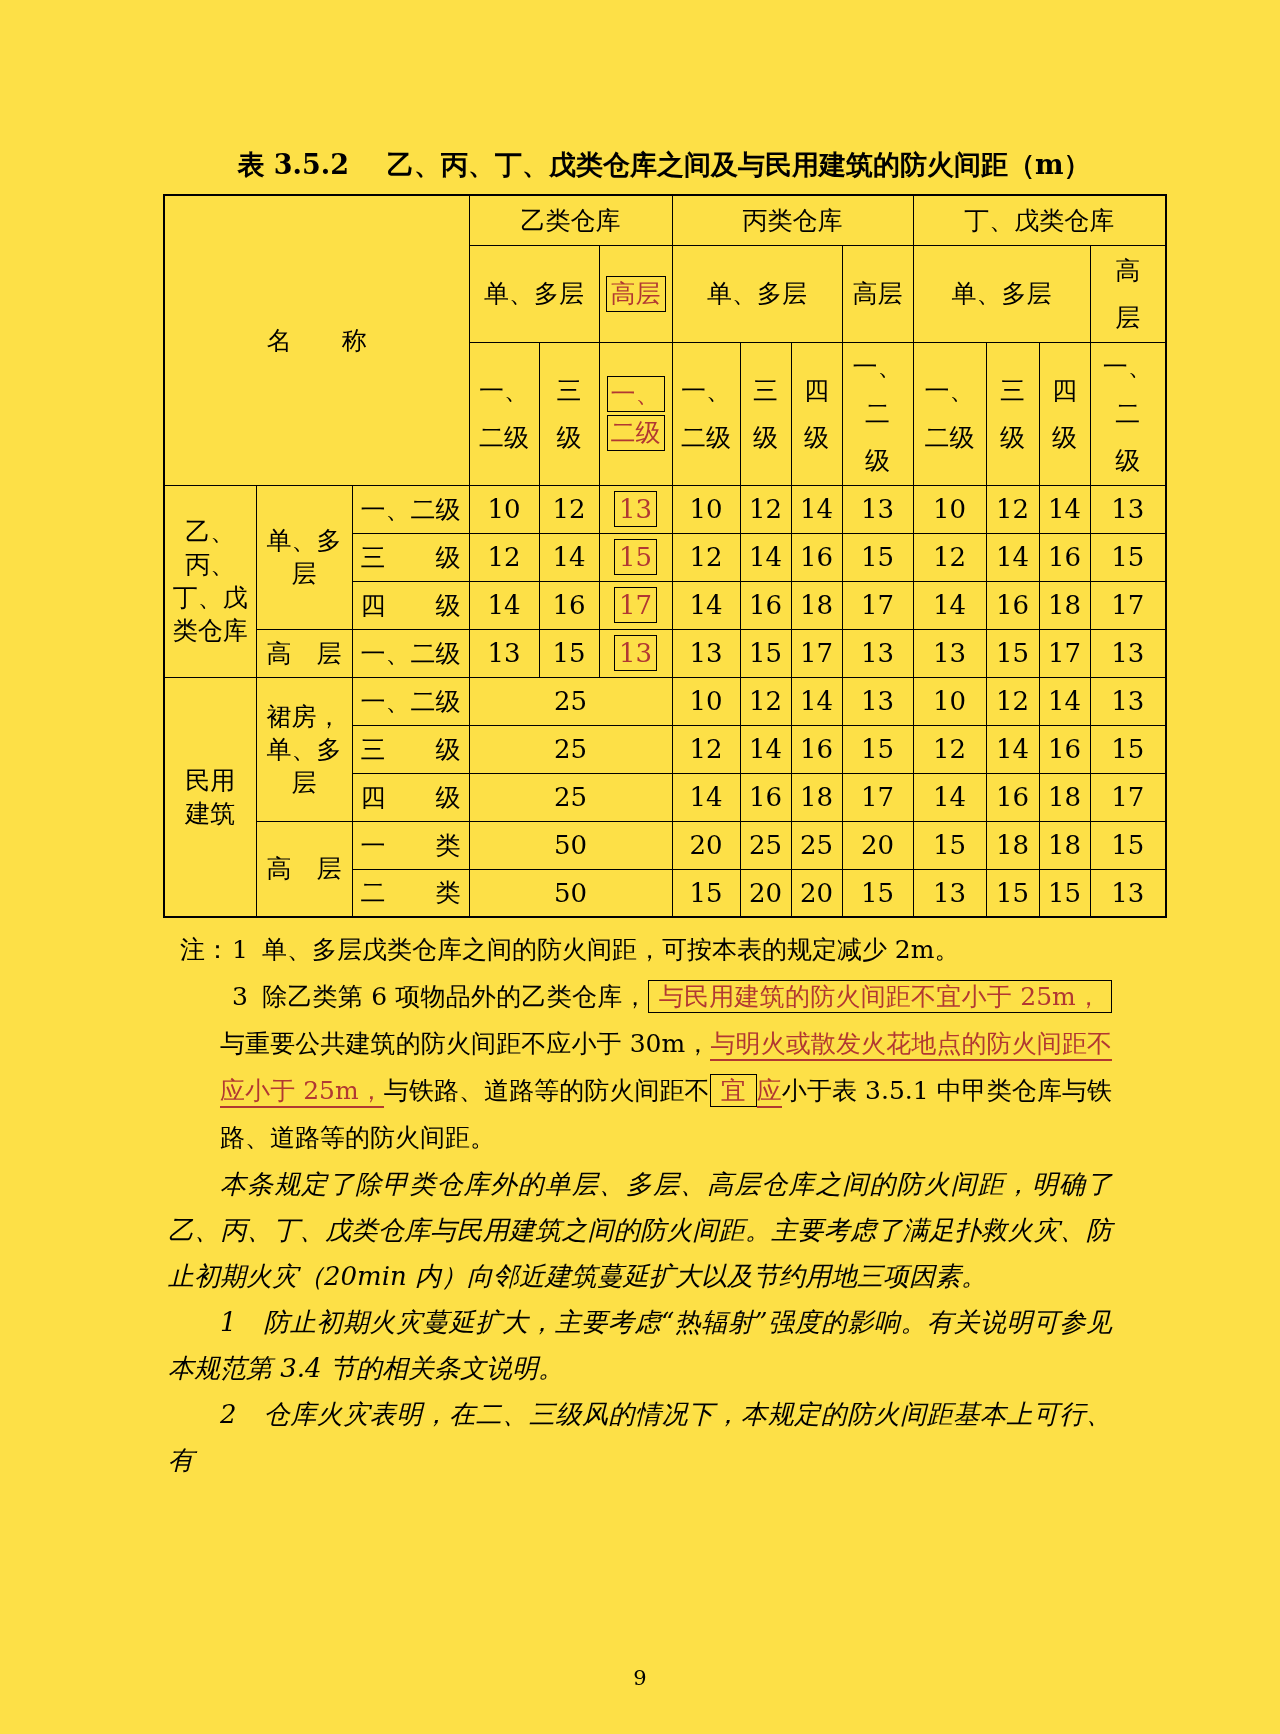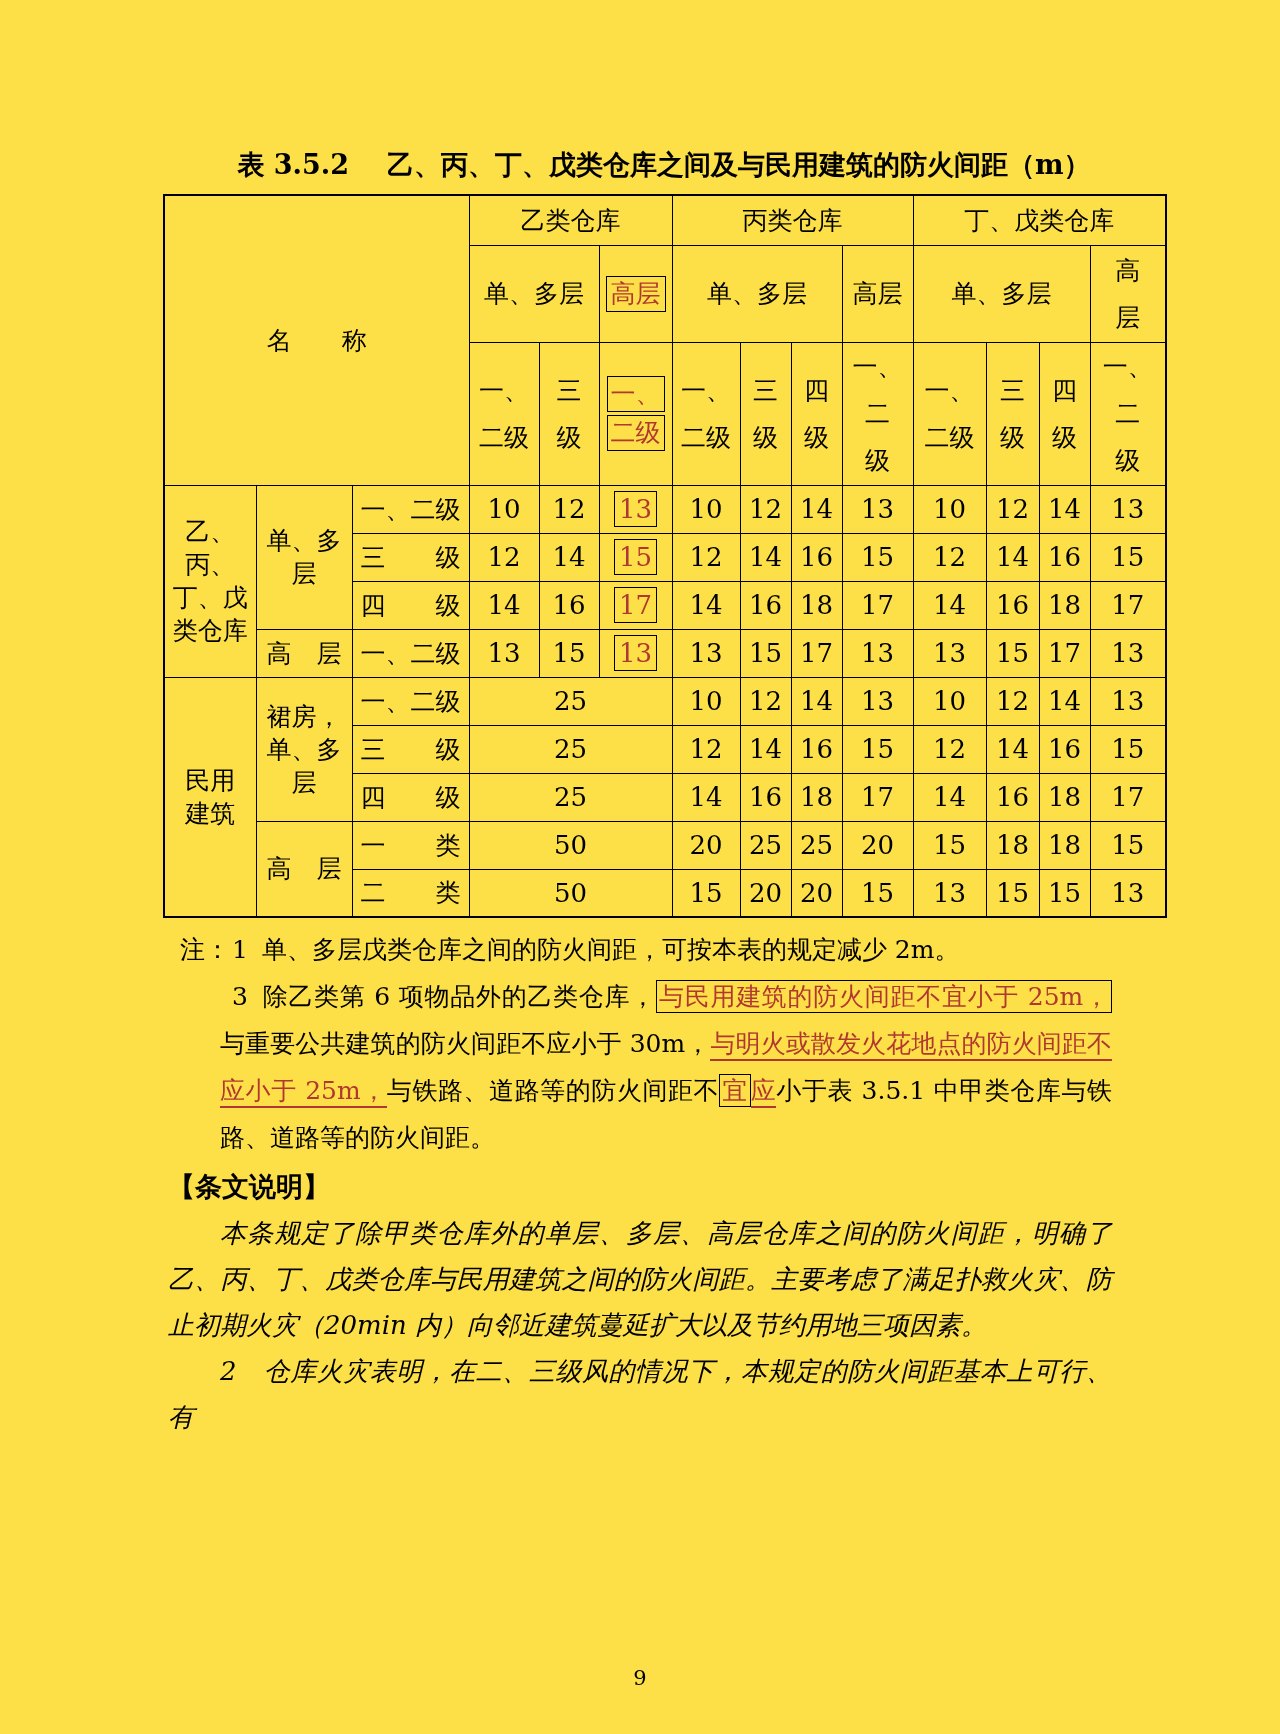--- a/index.html
+++ b/index.html
@@ -25,21 +25,21 @@
   .red{color:#b13832;}
   .rbox{display:inline-block;border:1px solid #000;padding:0 4px;line-height:34px;}
   .redstack .rbox{display:block;width:-moz-fit-content;width:fit-content;margin:3px auto;
                   padding:0 3px;line-height:34px;}
   
   .notes{position:relative;margin:8px 0 0 168px;width:944px;font-size:25px;
          line-height:47px;text-align:justify;}
   .notes-label{position:absolute;left:12px;top:0;}
   .note-item{padding-left:52px;text-indent:12px;}
   .note-num{display:inline-block;margin-right:14px;text-indent:0;}
-  .nbox{border:1px solid #000;padding:1px 2px;}
+  .nbox{border:1px solid #000;padding:1px 10px;}
   .nuline{border-bottom:2px solid #b13832;padding-bottom:1px;}
   
   .expl-heading{margin:2px 0 0 168px;font-size:27px;font-weight:bold;line-height:47px;}
   .para{margin:0 0 0 168px;width:944px;font-size:26px;line-height:46px;
         text-align:justify;text-indent:2em;font-style:italic;}
   .page-num{position:absolute;left:0;right:0;bottom:44px;text-align:center;font-size:21px;}
 </style>
 </head>
 <body>
 
@@ -245,18 +245,18 @@
   <div class="notes">
     <span class="notes-label">注：</span>
     <div class="note-item">
       <span class="note-num">1</span><span>单、多层戊类仓库之间的防火间距，可按本表的规定减少 2m。</span>
     </div>
     <div class="note-item">
       <span class="note-num">3</span><span>除乙类第 6 项物品外的乙类仓库，</span><span class="red nbox">与民用建筑的防火间距不宜小于 25m，</span><span>与重要公共建筑的防火间距不应小于 30m，</span><span class="red nuline">与明火或散发火花地点的防火间距不应小于 25m，</span><span>与铁路、道路等的防火间距不</span><span class="red nbox">宜</span><span class="red nuline">应</span><span>小于表 3.5.1 中甲类仓库与铁路、道路等的防火间距。</span>
     </div>
   </div>
 
-  <div class="expl-heading">【条文说明】</div>
   <p class="para">本条规定了除甲类仓库外的单层、多层、高层仓库之间的防火间距，明确了乙、丙、丁、戊类仓库与民用建筑之间的防火间距。主要考虑了满足扑救火灾、防止初期火灾（20min 内）向邻近建筑蔓延扩大以及节约用地三项因素。</p>
+  <p class="para">1　防止初期火灾蔓延扩大，主要考虑“热辐射”强度的影响。有关说明可参见本规范第 3.4 节的相关条文说明。</p>
   <p class="para">2　仓库火灾表明，在二、三级风的情况下，本规定的防火间距基本上可行、有</p>
 
   <div class="page-num">9</div>
 </div>
 
 </body></html>

